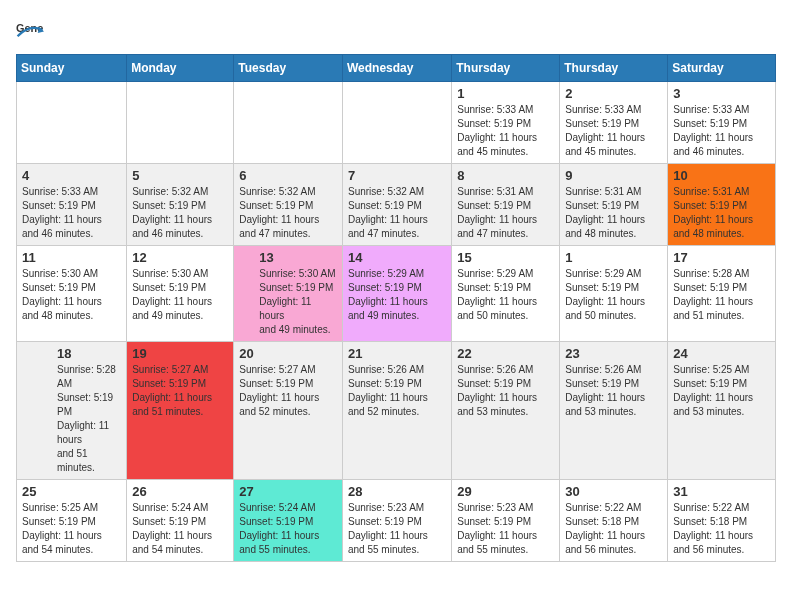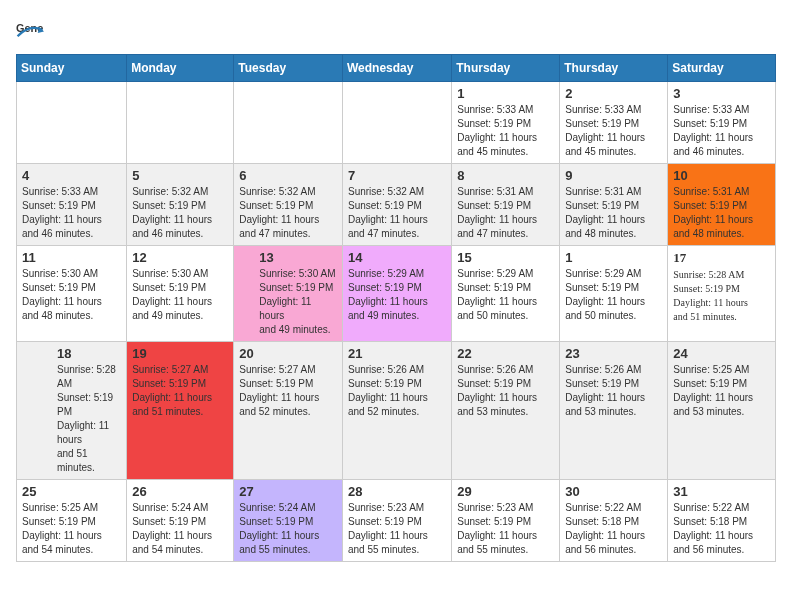--- a/index.html
+++ b/index.html
@@ -228,21 +228,21 @@
 Daylight: 11 hours
 and 50 minutes.</div>
         </td>
         <td style="background: rgb(255, 255, 255);">
           <span class="day-number">1</span>
           <div class="day-info" style="white-space: pre-line;">Sunrise: 5:29 AM
 Sunset: 5:19 PM
 Daylight: 11 hours
 and 50 minutes.</div>
         </td>
-        <td style="background: rgb(255, 255, 255); font-family: Liberation Serif, serif;">
+        <td style="background: rgb(255, 255, 255);">
           <span class="day-number">17</span>
           <div class="day-info" style="white-space: pre-line;">Sunrise: 5:28 AM
 Sunset: 5:19 PM
 Daylight: 11 hours
 and 51 minutes.</div>
         </td>
       </tr>
       <tr>
         <td style="background: rgb(240, 240, 240); padding-left: 40px;">
           <span class="day-number">18</span>
@@ -302,21 +302,21 @@
 Daylight: 11 hours
 and 54 minutes.</div>
         </td>
         <td style="background: rgb(255, 255, 255);">
           <span class="day-number">26</span>
           <div class="day-info" style="white-space: pre-line;">Sunrise: 5:24 AM
 Sunset: 5:19 PM
 Daylight: 11 hours
 and 54 minutes.</div>
         </td>
-        <td style="background: #c4b5fd;">
+        <td style="background: #5eead4;">
           <span class="day-number">27</span>
           <div class="day-info" style="white-space: pre-line;">Sunrise: 5:24 AM
 Sunset: 5:19 PM
 Daylight: 11 hours
 and 55 minutes.</div>
         </td>
         <td style="background: rgb(255, 255, 255);">
           <span class="day-number">28</span>
           <div class="day-info" style="white-space: pre-line;">Sunrise: 5:23 AM
 Sunset: 5:19 PM

